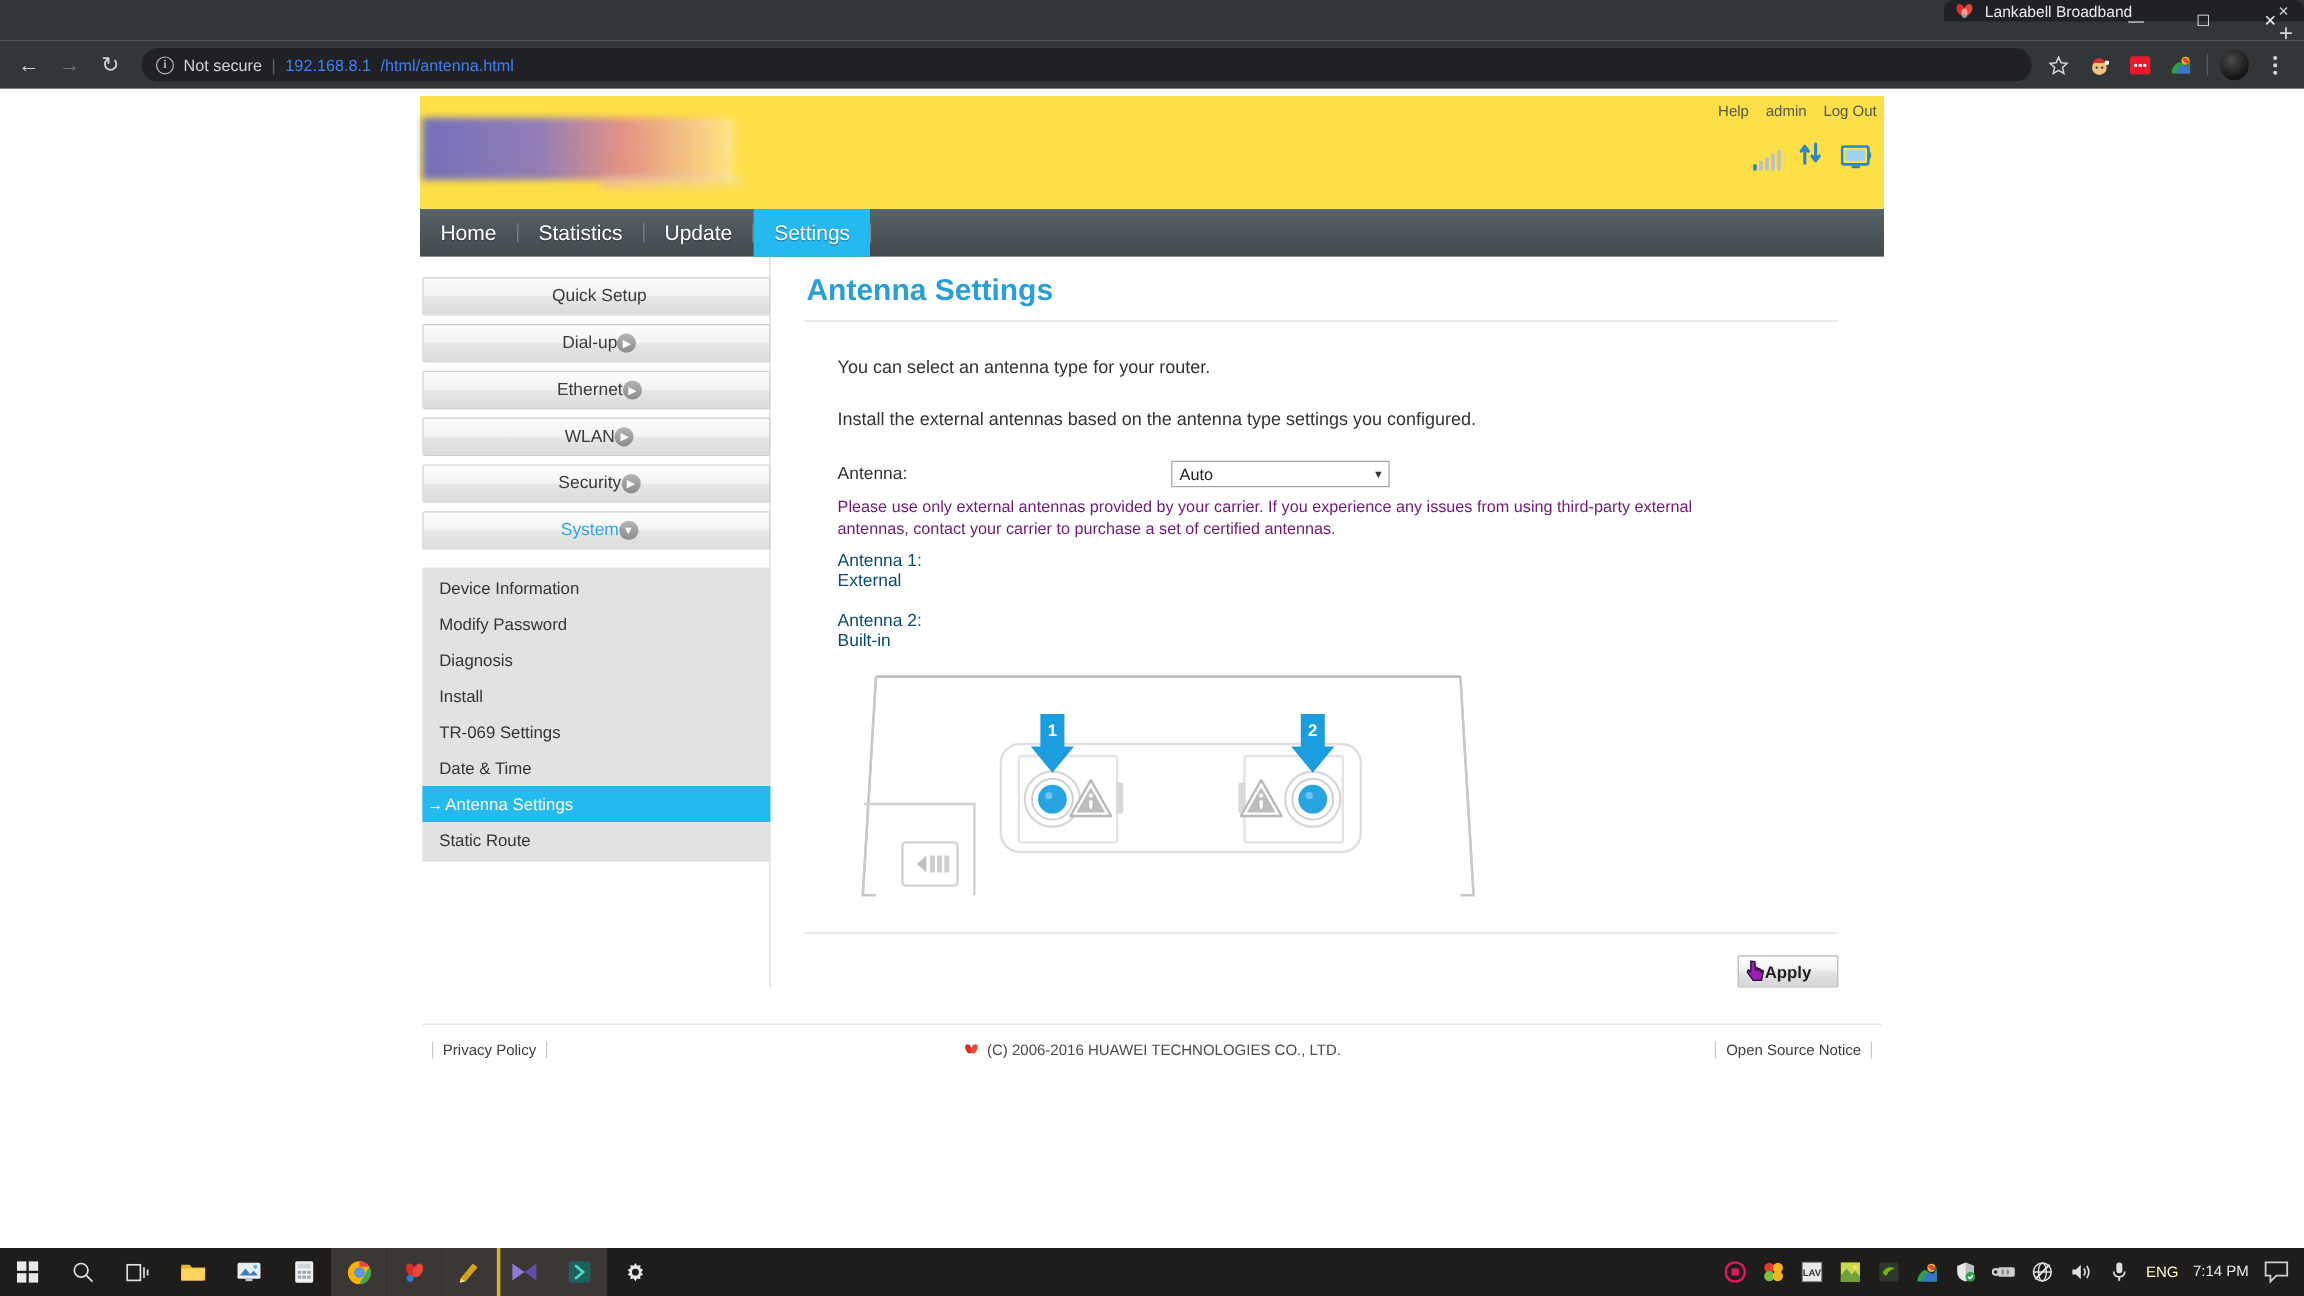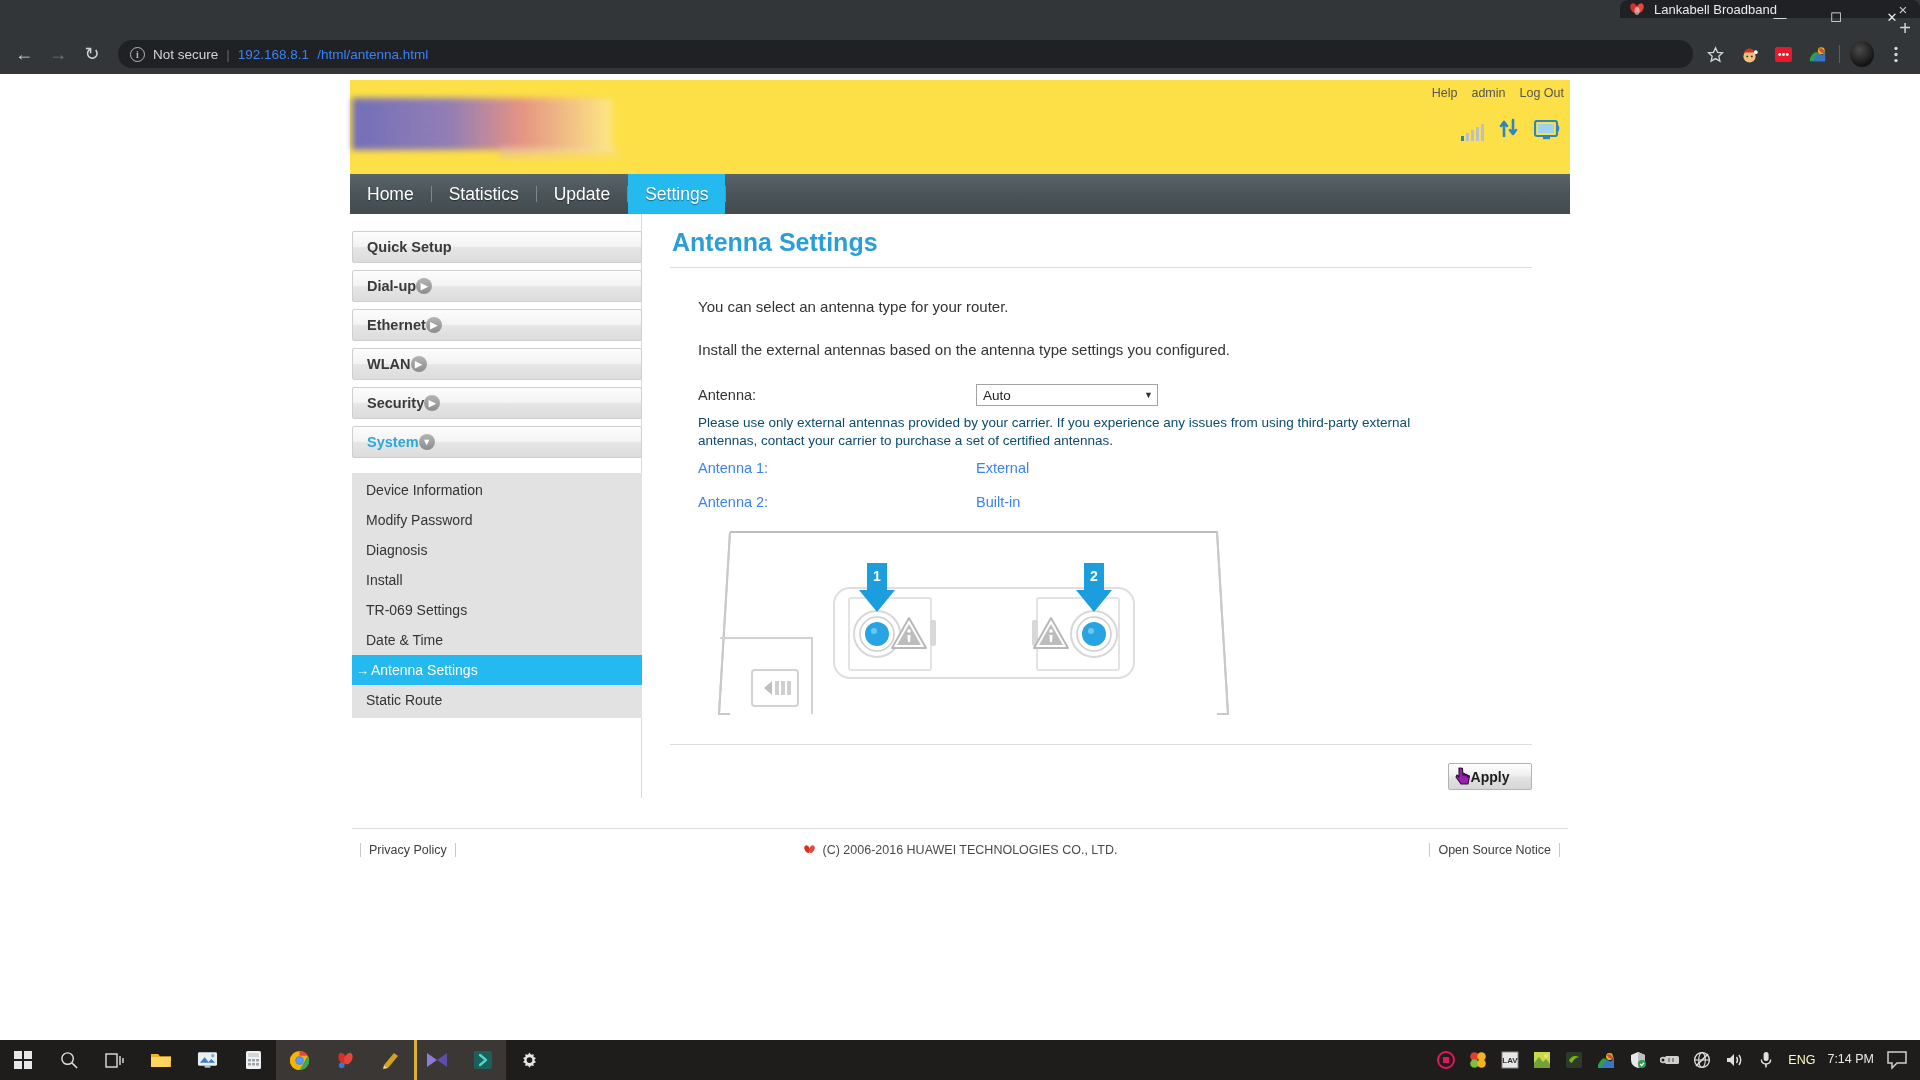--- a/index.html
+++ b/index.html
@@ -102,22 +102,22 @@
   .rp-nav .item.active { background: #24b9ef; }
   .rp-nav .sep { width:1px; align-self:center; height:16px; background:#7e878b; }
 
   
   .rp-body { display: flex; background: #fff; }
   .rp-side { width: 292px; padding-top: 17px; padding-left: 2px; border-right: 1px solid #d8d8d8; padding-bottom: 80px; }
   .menu-top {
     height: 32px; margin-bottom: 7px; width: 290px;
     background: linear-gradient(180deg,#fdfdfd 0%, #f3f3f3 48%, #e6e6e6 52%, #dcdcdc 100%);
     border: 1px solid #cfcfcf; border-radius: 2px;
-    display:flex; align-items:center; justify-content:flex-start;
-    padding: 0 9px 0 14px; font-size: 14.5px; font-weight: bold; color: #3a3a3a;
+    display:flex; align-items:center; justify-content:center;
+    padding: 0 9px 0 14px; font-size: 14.5px; font-weight: normal; color: #3a3a3a;
   }
   .menu-top.open { color: #29a8dd; }
   .chev {
     width: 16px; height: 16px; border-radius: 50%;
     background: linear-gradient(180deg,#b5b5b5,#8c8c8c);
     display:flex; align-items:center; justify-content:center;
     color:#fff; font-size: 9px; line-height: 1;
   }
   .submenu { width: 290px; background: #e2e2e2; padding: 2px 0 3px; }
   .submenu .sub {
@@ -133,22 +133,22 @@
   .pg-inner { padding: 30px 0 0 28px; }
   .pg-p { font-size: 15px; color: #333; margin-bottom: 26px; }
   .formrow { display: flex; align-items: center; margin-bottom: 8px; font-size: 14.5px; color:#333; }
   .formrow .lbl { width: 278px; }
   .sel {
     width: 182px; height: 22px; border: 1px solid #a3a3a3; background: #fff;
     display: flex; align-items: center; justify-content: space-between;
     padding: 0 4px 0 6px; font-size: 13.5px; color: #222;
   }
   .sel .caret { font-size: 9px; color: #333; }
-  .warn { color: #0c4a6e; font-size: 13.5px; line-height: 1.35; width: 742px; margin: 4px 0 10px 0; }
-  .inforow { display:flex; font-size: 14.5px; color: #3b82f6; margin-bottom: 18px; }
+  .warn { color: #701a75; font-size: 13.5px; line-height: 1.35; width: 742px; margin: 4px 0 10px 0; }
+  .inforow { display:flex; font-size: 14.5px; color: #0c4a6e; margin-bottom: 18px; flex-direction: column; }
   .inforow .lbl { width: 278px; }
 
   .diagram { margin: 8px 0 0 14px; }
   .apply-wrap { width: 862px; margin-top: 22px; padding-top: 18px; border-top: 1px solid #dcdcdc;
     display:flex; justify-content:flex-end; padding-right: 0px; }
   .apply-btn {
     position: relative;
     min-width: 84px; height: 27px; padding: 0 16px;
     background: linear-gradient(180deg,#fefefe 0%, #f0f0f0 45%, #e2e2e2 55%, #d6d6d6 100%);
     border: 1px solid #b3b3b3; border-radius: 2px;

